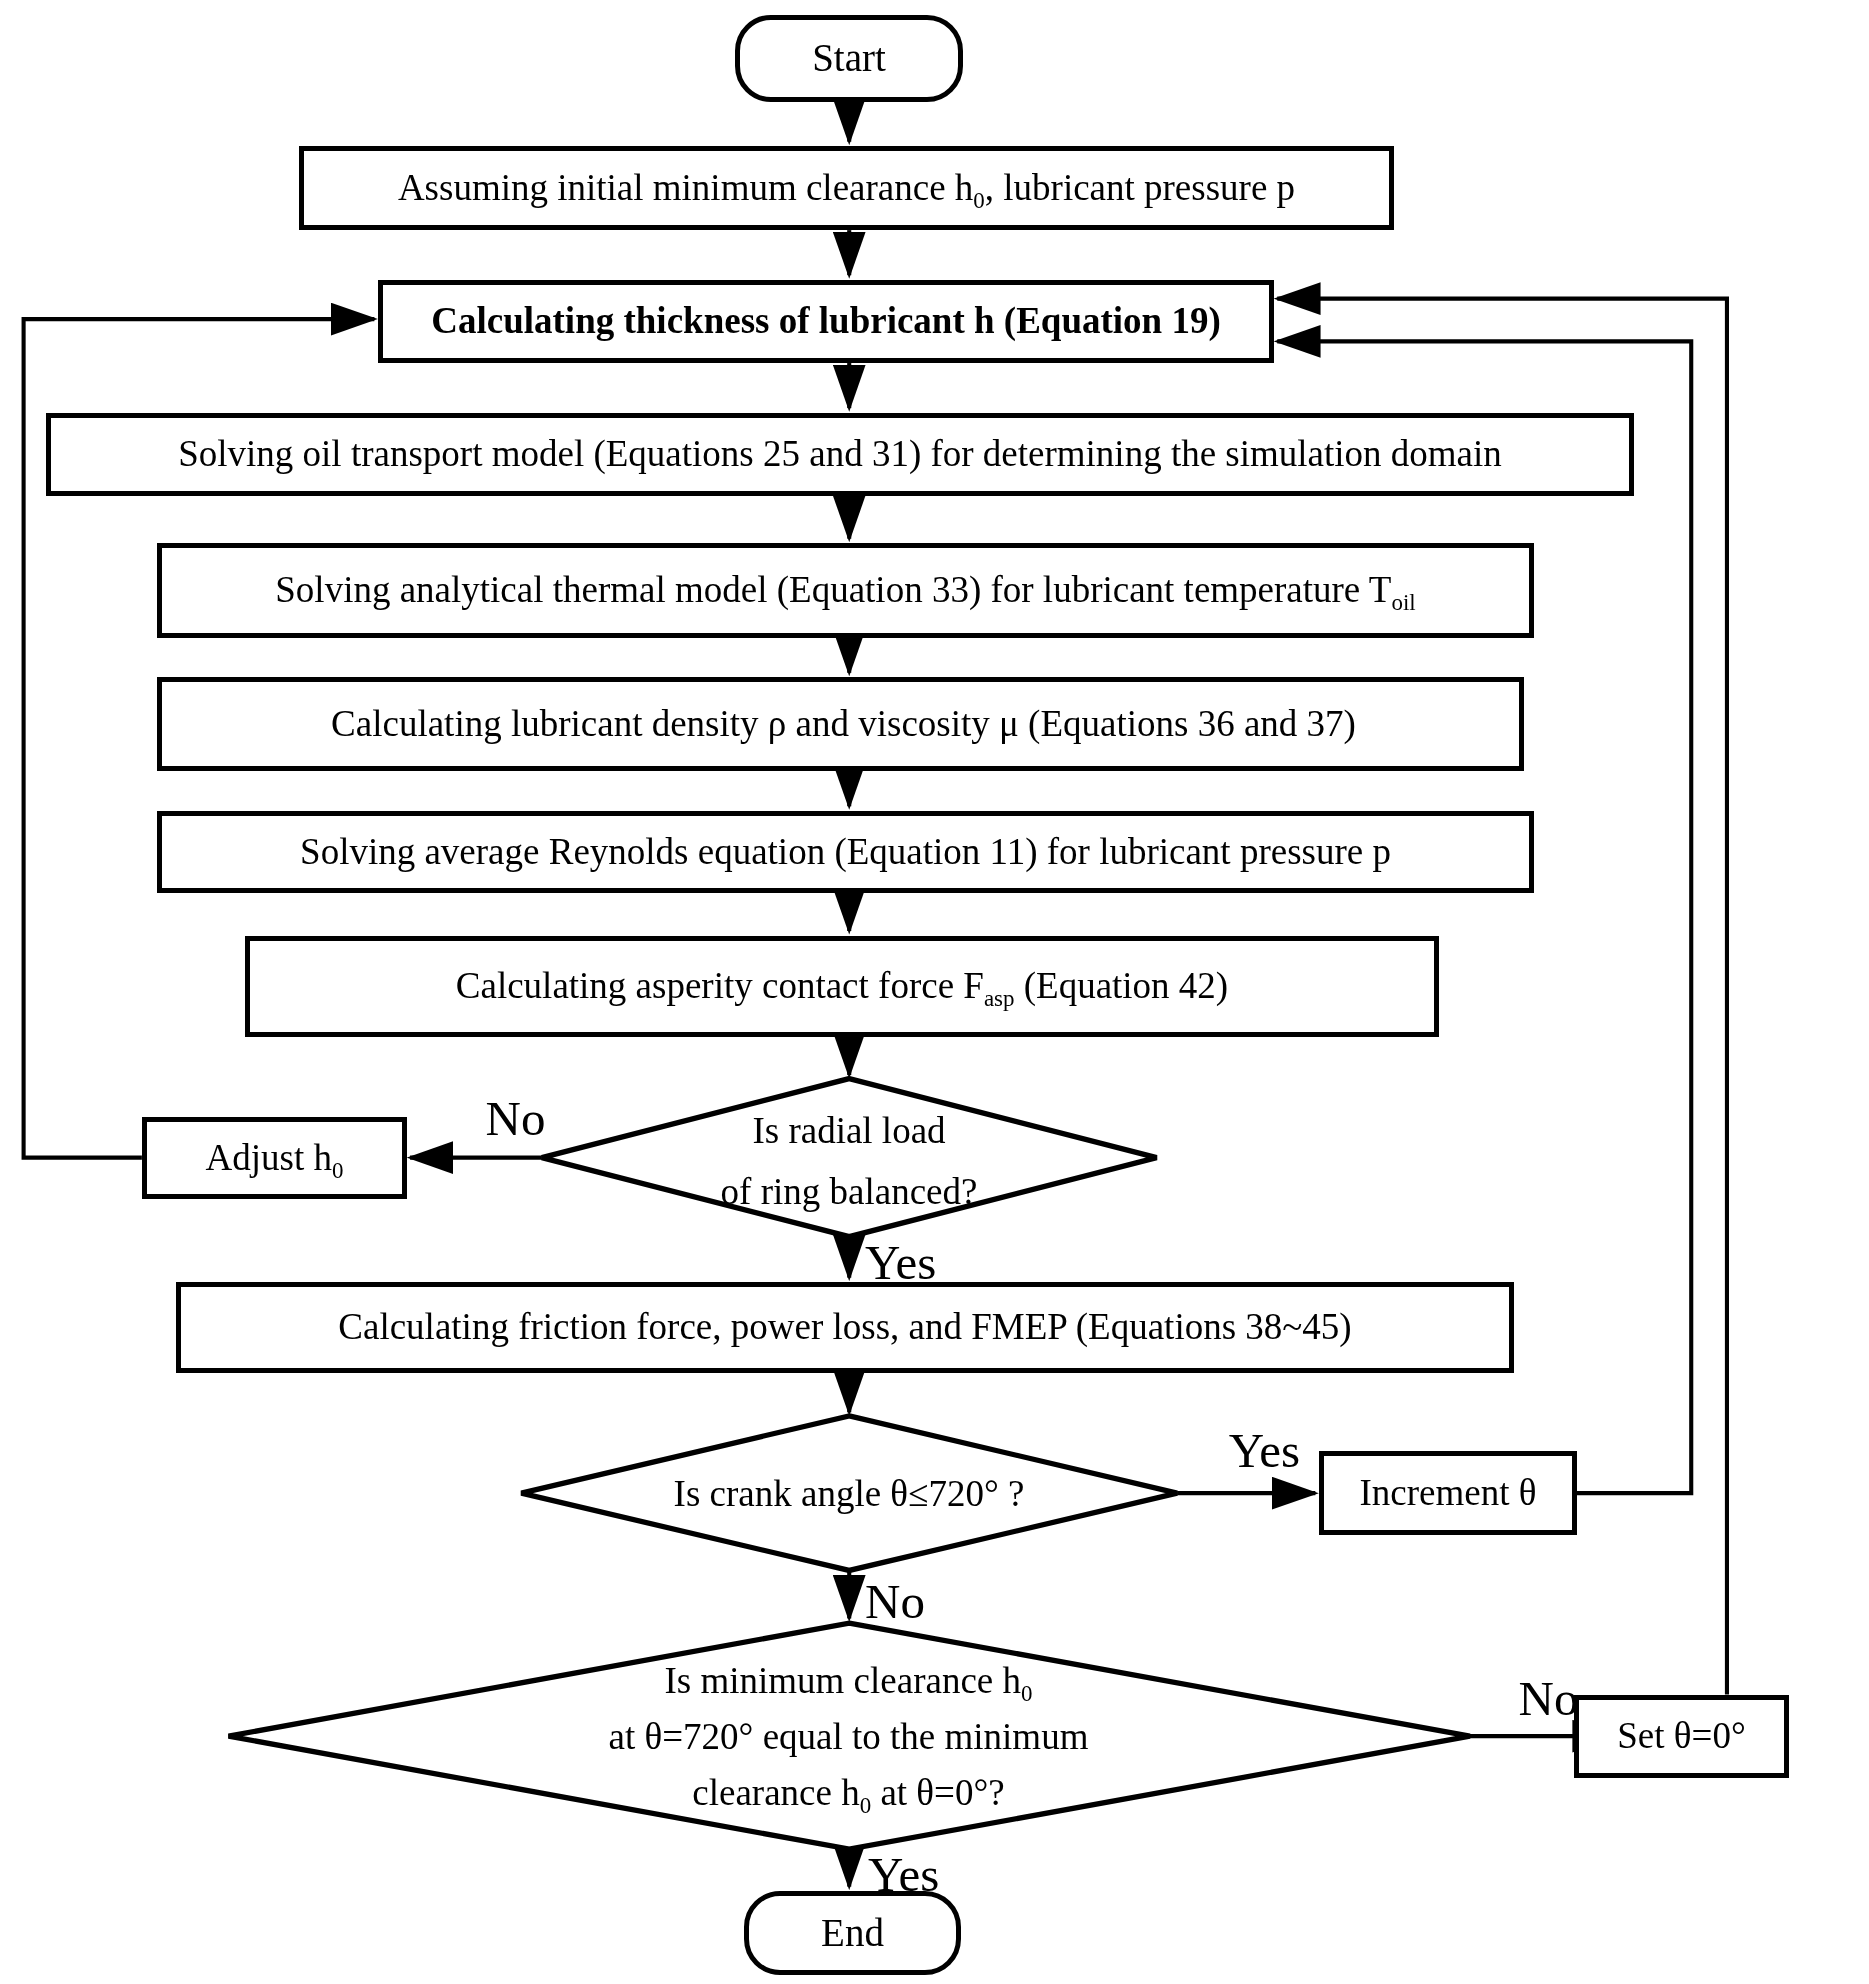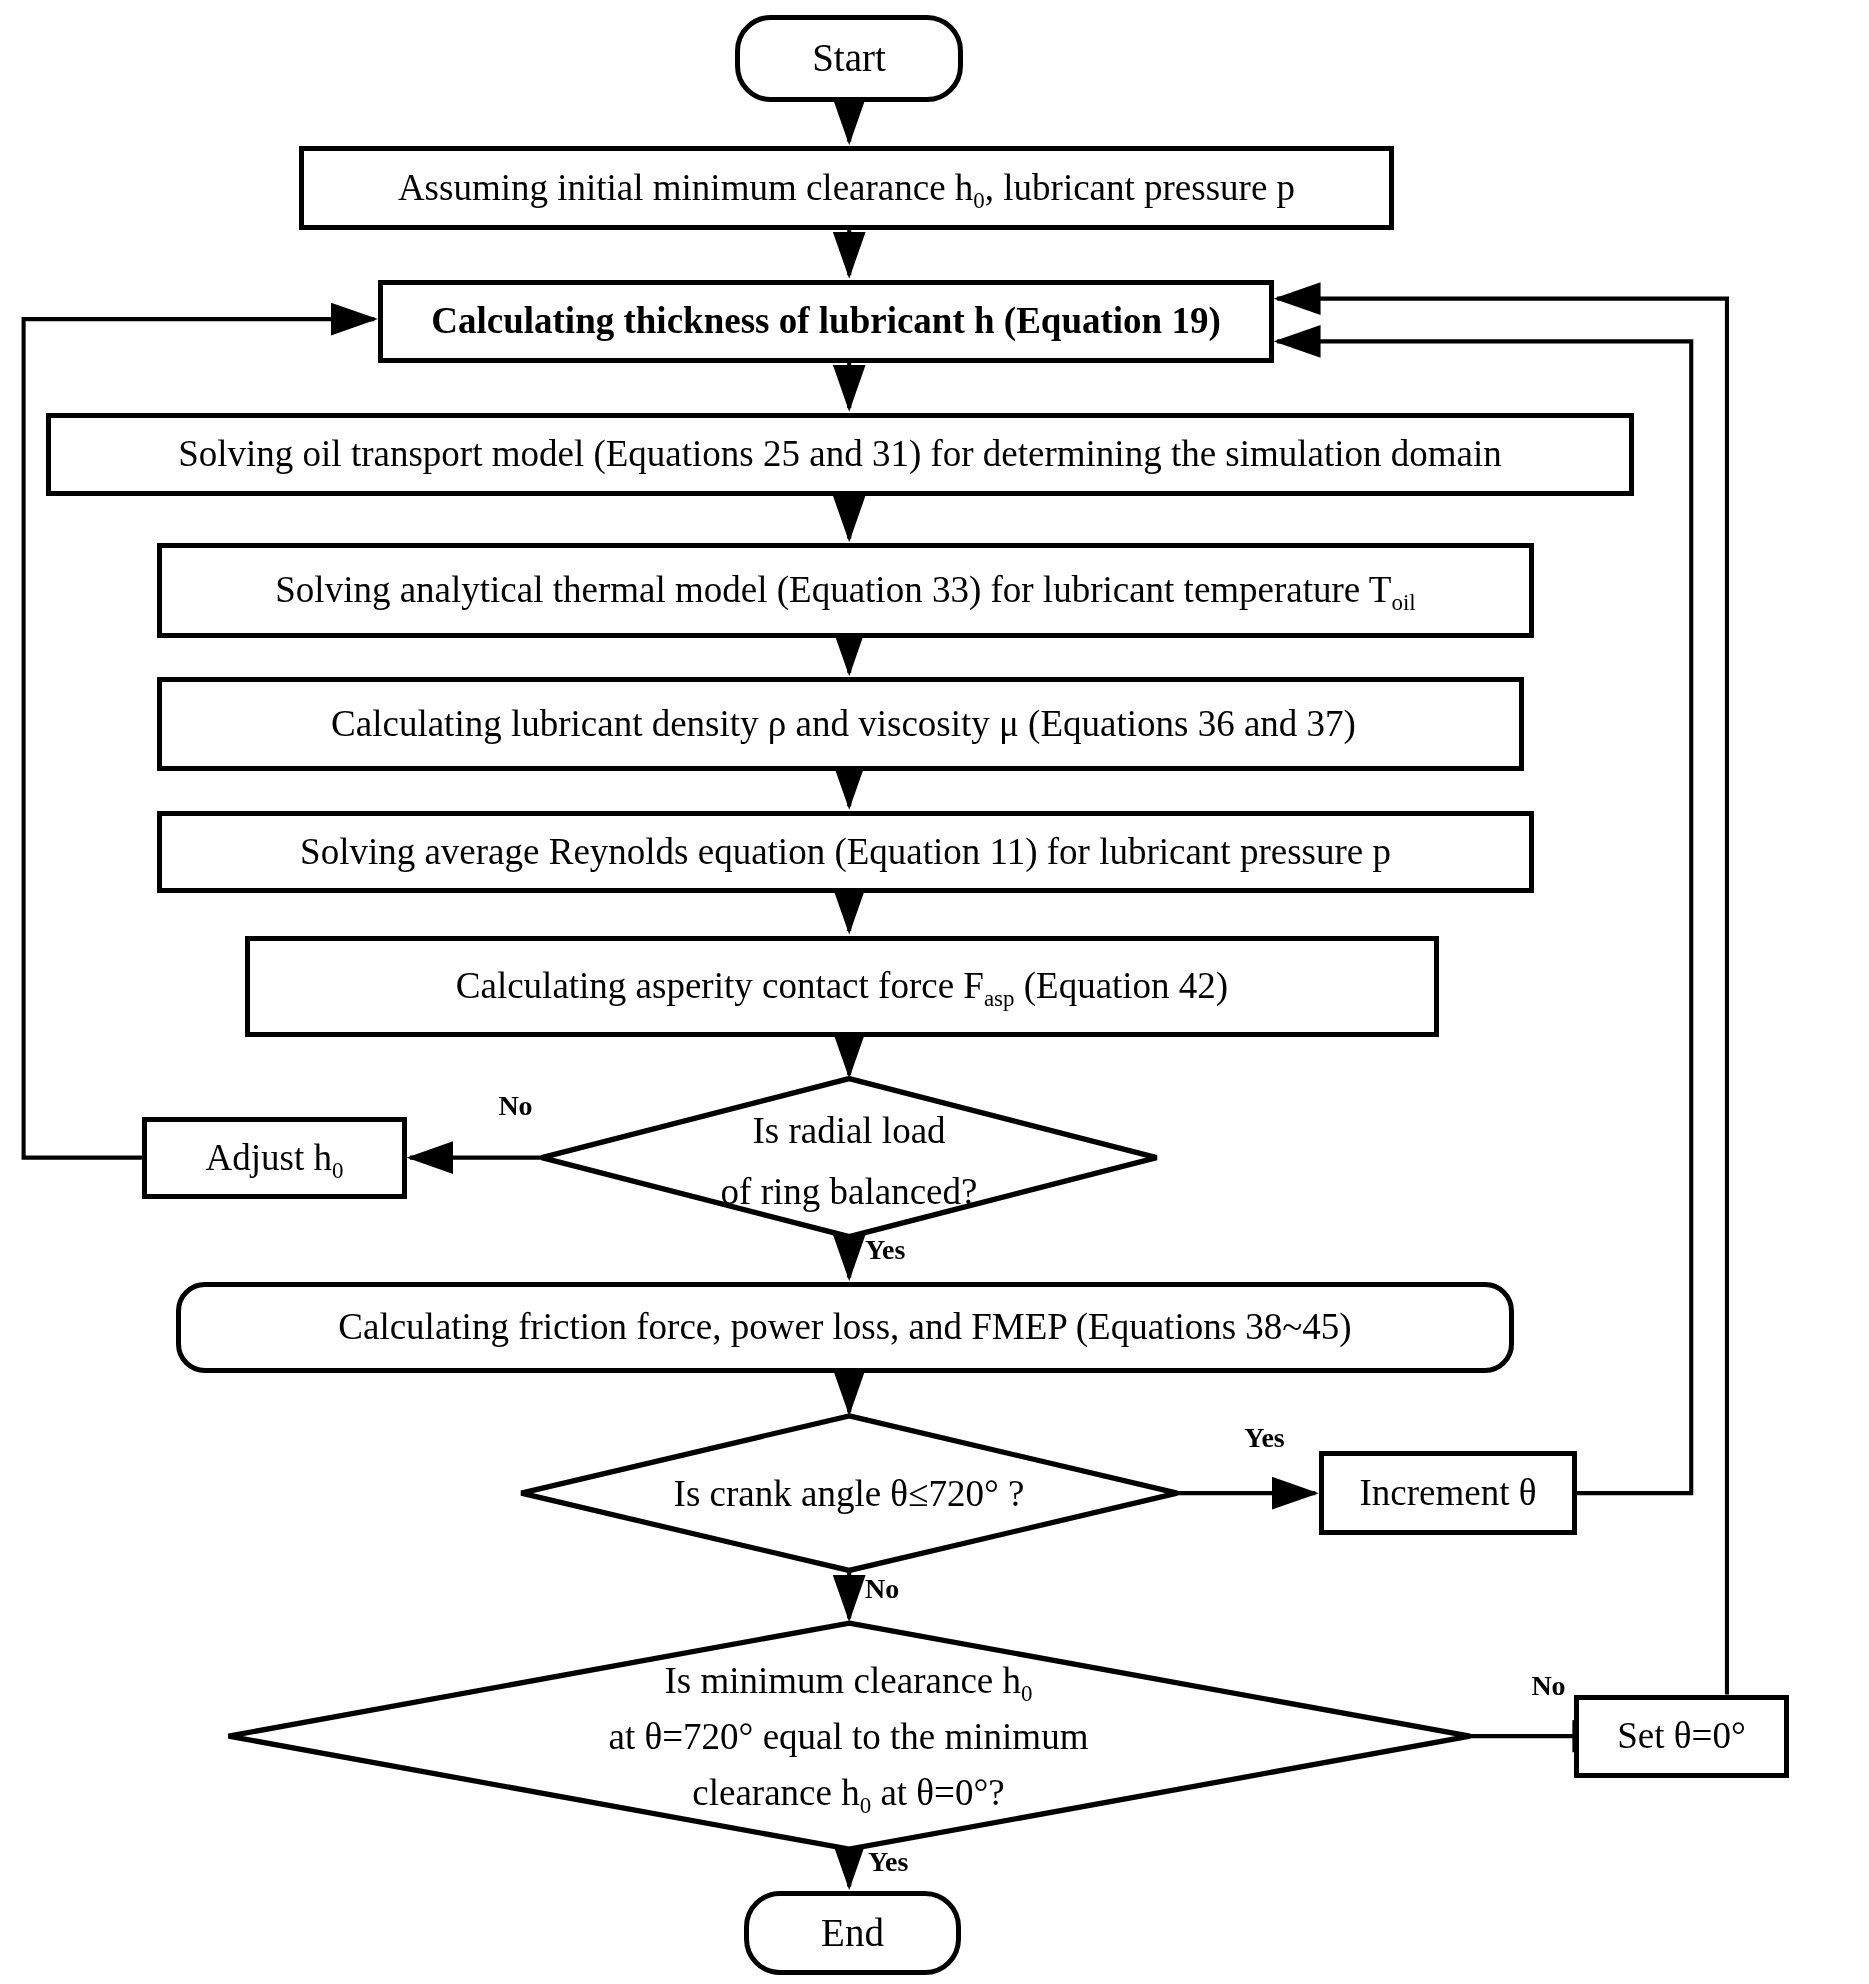--- a/index.html
+++ b/index.html
@@ -33,25 +33,24 @@
   }
   .dtext {
     position: absolute;
     text-align: center;
     font-size: 37px;
     background: transparent;
     white-space: nowrap;
   }
   .edge-label {
     position: absolute;
-    font-size: 28px;
+    font-size: 49px;
     background: transparent;
     text-align: center;
     white-space: nowrap;
-    font-weight: bold;
   }
   sub { font-size: 0.62em; line-height: 0; }
   .l1 { line-height: 61px; }
   .l2 { line-height: 53px; }
   .l3 { line-height: 56px; }
 </style>
 </head>
 <body>
 
 <div id="canvas">
@@ -123,21 +122,21 @@
 
   <div class="dtext l1" style="left:556px; top:1100px; width:586px;">
     <div>Is radial load</div>
     <div>of ring balanced?</div>
   </div>
 
   <div class="node" style="left:142px; top:1117px; width:265px; height:82px;">
     <span><span>Adjust h</span><sub>0</sub></span>
   </div>
 
-  <div class="node" style="left:176px; top:1282px; width:1338px; height:91px;border-radius:29px;">
+  <div class="node" style="left:176px; top:1282px; width:1338px; height:91px;">
     <span>Calculating friction force, power loss, and FMEP (Equations 38~45)</span>
   </div>
 
   <div class="dtext l2" style="left:527px; top:1467px; width:644px;">
     <div>Is crank angle θ≤720° ?</div>
   </div>
 
   <div class="node" style="left:1319px; top:1451px; width:258px; height:84px;">
     <span>Increment θ</span>
   </div>

